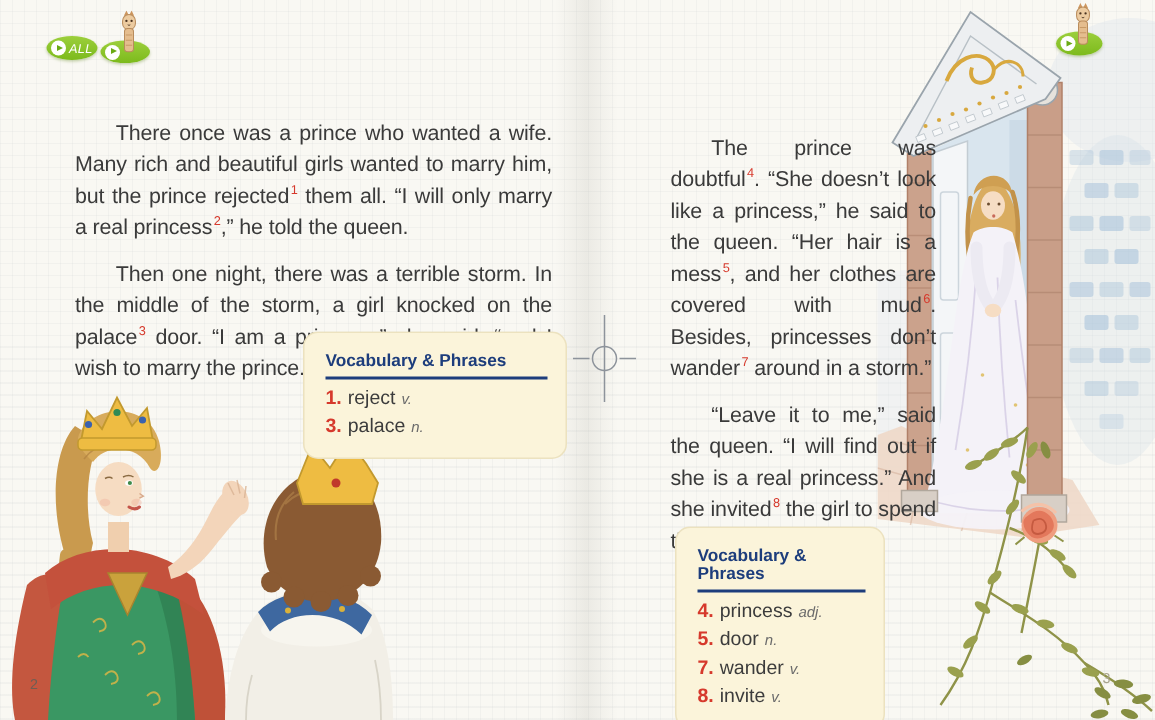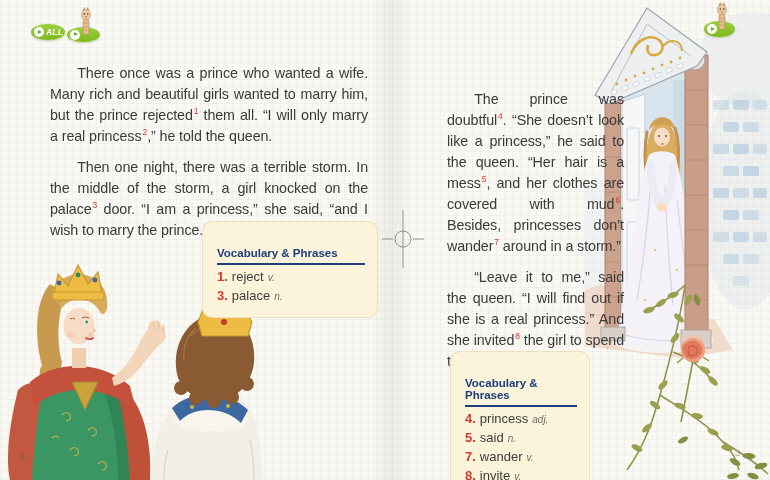--- a/index.html
+++ b/index.html
@@ -11,41 +11,41 @@
       repeating-linear-gradient(90deg, rgba(190,195,198,.13) 0 1px, transparent 1px 8px);
     font-family:"Liberation Sans","DejaVu Sans",sans-serif;
     color:#3a3a3a;
   }
   .fold{position:absolute;left:370px;top:0;width:42px;height:480px;
     background:linear-gradient(90deg,transparent,rgba(150,148,136,.14) 50%,transparent);pointer-events:none;}
   
   .textcol{position:absolute;text-align:justify;font-size:14.3px;line-height:21px;letter-spacing:-.1px;}
   .textcol p{margin:0 0 10px 0;text-indent:1.9em;}
   .textcol sup{color:#d6392c;font-size:8.5px;line-height:0;vertical-align:super;margin-left:1px;}
-  #left-text{left:50px;top:63px;width:318px;}
+  #left-text{left:50px;top:79px;width:318px;}
   #right-text{left:447px;top:64px;width:177px;margin-top:25px;}
   
   .vocab{position:absolute;background:#fbf4da;border:1px solid rgba(190,170,110,.25);
     border-radius:10px;padding:9px 12px 10px 14px;box-sizing:border-box;}
-  .vocab h4{margin:16px 0 4px 0;font-size:11.5px;color:#1d3d7c;
+  .vocab h4{margin:4px 0 4px 0;font-size:11.5px;color:#1d3d7c;
     border-bottom:2px solid #1d3d7c;padding-bottom:4px;letter-spacing:0;}
   .vocab-item{font-size:13px;margin:4px 0;white-space:nowrap;}
   .vnum{color:#d6392c;font-weight:bold;margin-right:4px;}
   .vword{color:#3c3c3c;margin-top:16px;}
   .vpos{font-style:italic;font-size:10px;color:#6b6b6b;margin-left:4px;}
   #vocab-left{left:202px;top:221px;width:176px;min-height:84px;}
   #vocab-right{left:450px;top:351px;width:140px;min-height:118px;}
   
   .oval-btn{position:absolute;border-radius:50%;background:linear-gradient(#9ccf3c,#7cba1c);
     box-shadow:0 1px 2px rgba(90,130,20,.35);display:flex;align-items:center;padding-left:3px;box-sizing:border-box;cursor:pointer;}
   .play-ic{width:10px;height:10px;border-radius:50%;background:#fff;position:relative;flex:0 0 auto;}
   .play-ic::after{content:"";position:absolute;left:3.5px;top:2.5px;border-left:4.5px solid #6aaa14;
     border-top:2.6px solid transparent;border-bottom:2.6px solid transparent;}
   #btn-all{left:31px;top:24px;width:34px;height:16px;}
-  #btn-all .all-label{color:#fff;font-weight:bold;font-style:italic;font-size:8.5px;margin-left:2px;letter-spacing:.2px;text-align:center;}
+  #btn-all .all-label{color:#fff;font-weight:normal;font-style:italic;font-size:8.5px;margin-left:2px;letter-spacing:.2px;text-align:center;}
   #btn-pen-left{left:67px;top:27px;width:33px;height:15px;}
   #btn-pen-right{left:704px;top:21px;width:31px;height:16px;}
   .pen{position:absolute;width:12px;height:31px;}
   #btn-pen-left .pen{left:13px;top:-20px;}
   #btn-pen-right .pen{left:12px;top:-19px;}
   
   .pg{position:absolute;font-size:9.5px;}
   #pg-left{left:20px;top:451px;color:#6f5e54;}
   #pg-right{left:735px;top:447px;color:#a8a48e;}
   .ill{position:absolute;pointer-events:none;}
@@ -358,21 +358,21 @@
     <p>The prince was doubtful<sup>4</sup>. “She doesn’t look like a princess,” he said to the queen. “Her hair is a mess<sup>5</sup>, and her clothes are covered with mud<sup>6</sup>. Besides, princesses don’t wander<sup>7</sup> around in a storm.”</p>
     <p>“Leave it to me,” said the queen. “I will find out if she is a real princess.” And she invited<sup>8</sup> the girl to spend the night at the palace.</p>
   </div>
 
   <div id="vocab-right" class="vocab">
     <h4>Vocabulary &amp; Phrases</h4>
     <div class="vocab-item">
       <span class="vnum">4.</span><span class="vword">princess</span><span class="vpos">adj.</span>
     </div>
     <div class="vocab-item">
-      <span class="vnum">5.</span><span class="vword">said</span><span class="vpos">n.</span>
+      <span class="vnum">5.</span><span class="vword">door</span><span class="vpos">n.</span>
     </div>
     <div class="vocab-item">
       <span class="vnum">7.</span><span class="vword">wander</span><span class="vpos">v.</span>
     </div>
     <div class="vocab-item">
       <span class="vnum">8.</span><span class="vword">invite</span><span class="vpos">v.</span>
     </div>
   </div>
 
   <span id="pg-left" class="pg">2</span>

